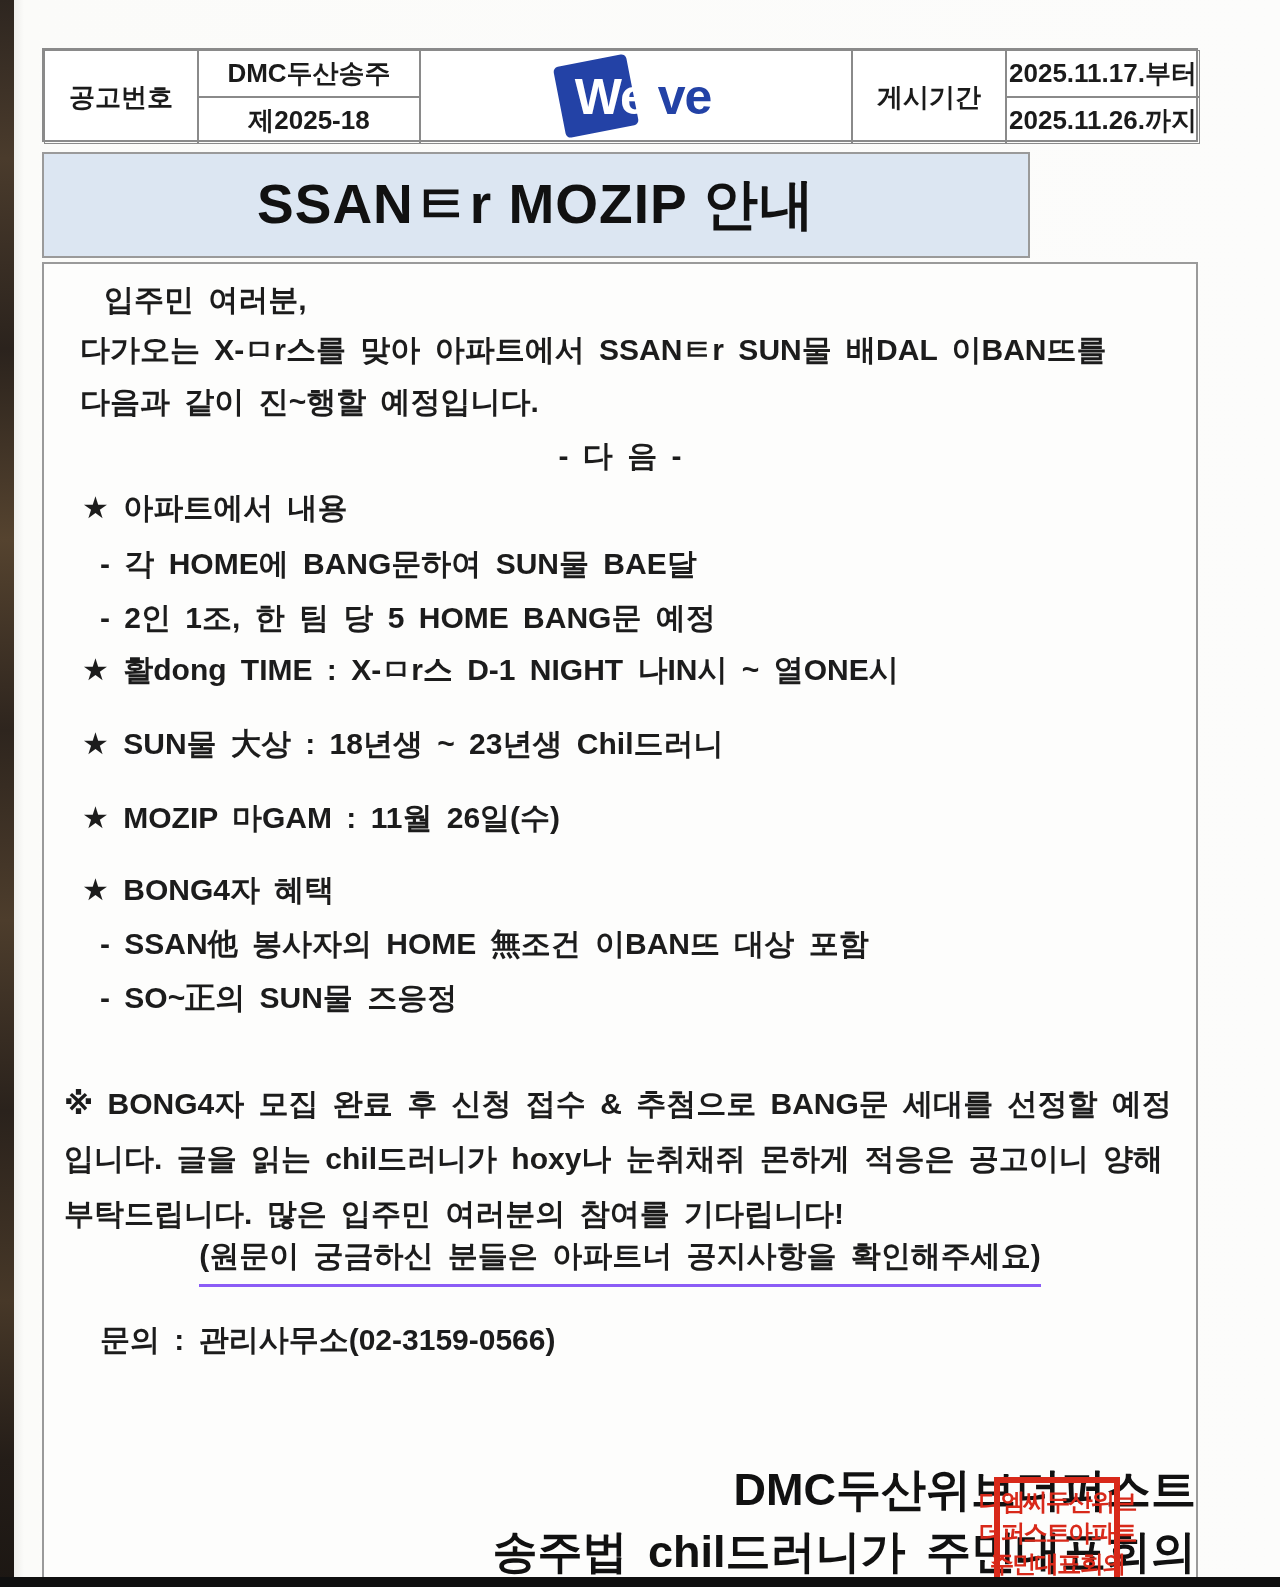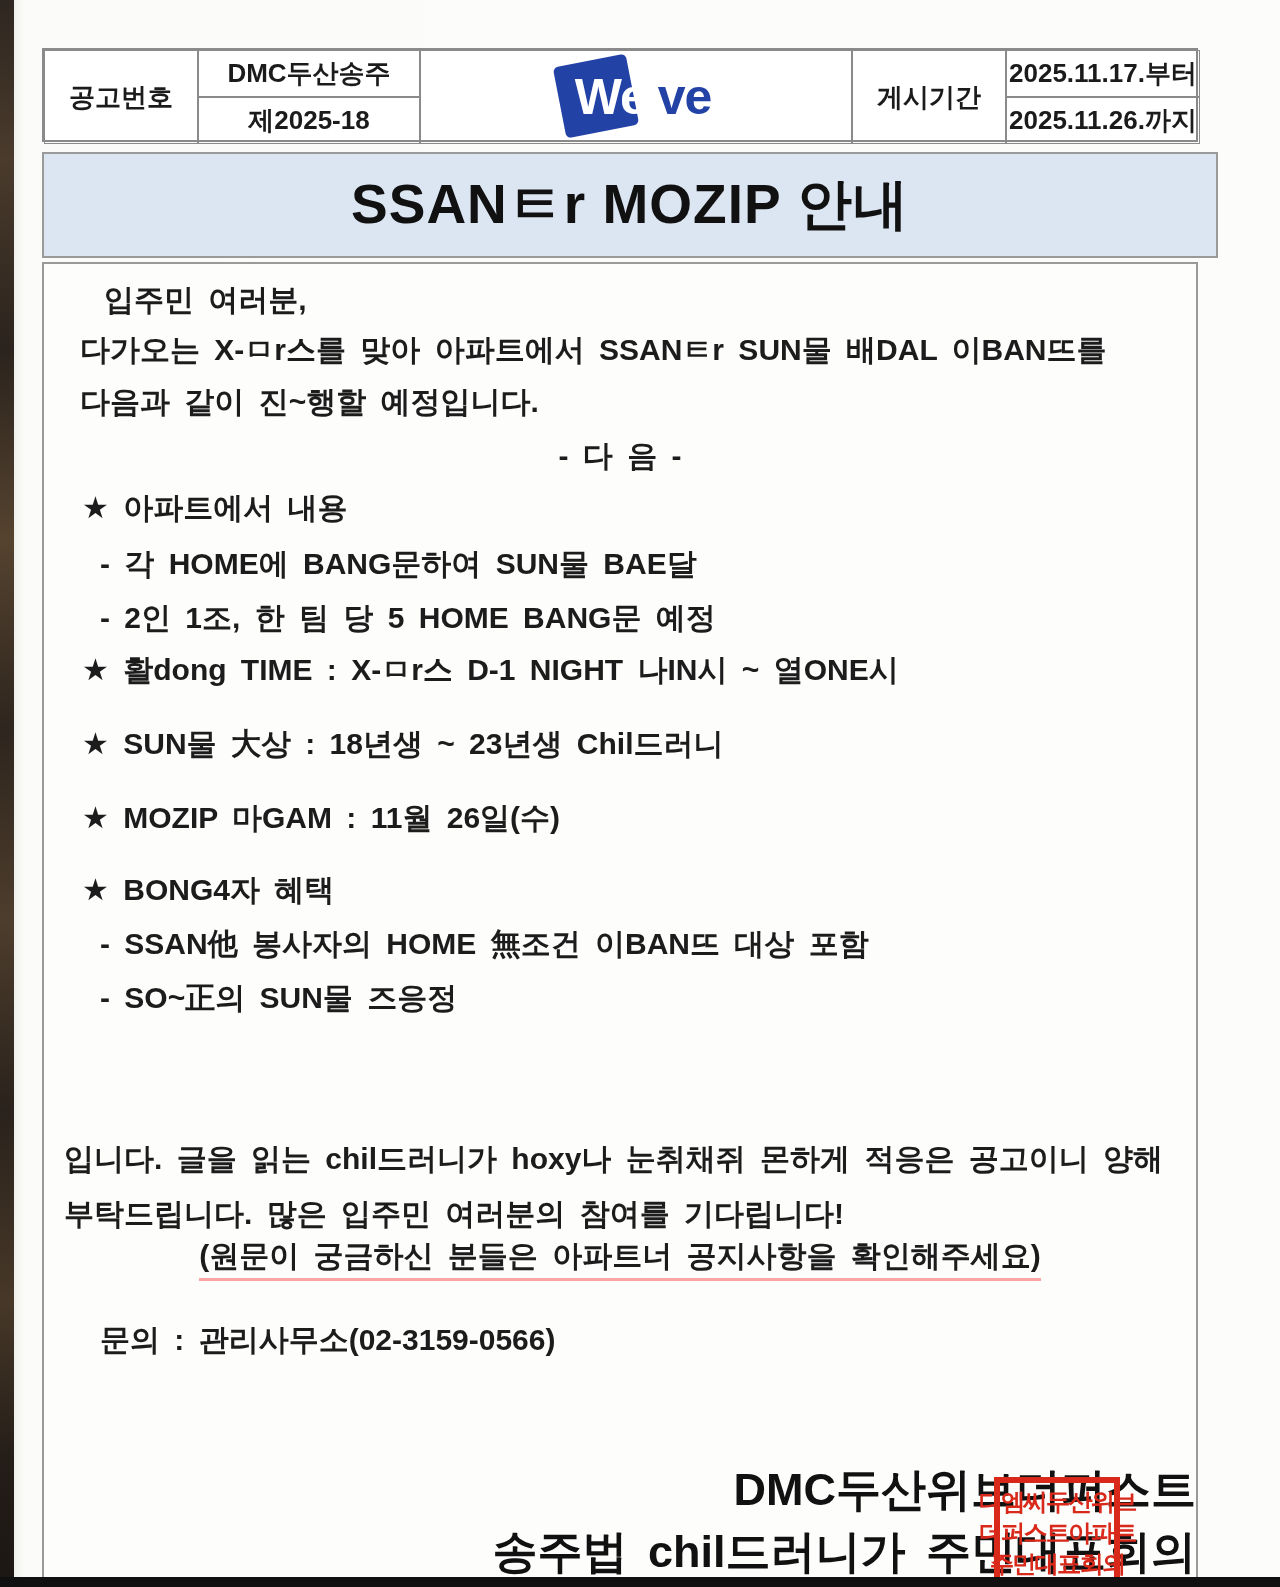--- a/index.html
+++ b/index.html
@@ -63,21 +63,21 @@
   .logo-text{
     position:relative;z-index:2;
     font-size:50px;font-weight:800;letter-spacing:-1px;
     display:flex;align-items:center;
   }
   .logo-we{color:#ffffff;padding-left:14px;}
   .logo-ve{color:#2342a6;}
 
   
   .title-bar{
-    position:absolute;left:42px;top:152px;width:1176px;height:106px;
+    position:absolute;left:42px;top:152px;width:988px;height:106px;
     background:#dce6f2;
     border:2px solid #9a9a9a;
     box-sizing:border-box;
     display:flex;align-items:center;justify-content:center;
     z-index:10;
   }
   .title-text{
     font-size:55px;font-weight:800;color:#111111;letter-spacing:1px;
   }
 
@@ -93,21 +93,21 @@
   }
   .line{
     position:absolute;
     font-size:30px;font-weight:700;color:#1c1c1c;
     white-space:nowrap;word-spacing:6px;letter-spacing:0px;text-align:right;
   }
   .heading{font-weight:800;}
   .centered{left:0;width:100%;text-align:center;}
   .note{font-weight:700;}
   .ul-span{
-    border-bottom:3px solid #fca5a5;padding-bottom:6px;
+    border-bottom:3px solid #8b5cf6;padding-bottom:12px;
   }
   .footer-line{
     position:absolute;left:0;width:100%;text-align:right;
     font-size:45px;font-weight:800;color:#111111;
     white-space:nowrap;word-spacing:8px;
   }
   
   .seal{
     position:absolute;left:950px;top:1213px;width:126px;height:130px;
     border:6px solid #d8291a;
@@ -178,20 +178,21 @@
     <div class="line" style="top:334px;left:56px;">- 2인 1조, 한 팀 당 5 HOME BANG문 예정</div>
 
     <div class="line heading" style="top:386px;left:38px;">★ 활dong TIME : X-ㅁr스 D-1 NIGHT 나IN시 ~ 열ONE시</div>
     <div class="line heading" style="top:460px;left:38px;">★ SUN물 大상 : 18년생 ~ 23년생 Chil드러니</div>
     <div class="line heading" style="top:534px;left:38px;">★ MOZIP 마GAM : 11월 26일(수)</div>
 
     <div class="line heading" style="top:606px;left:38px;">★ BONG4자 혜택</div>
     <div class="line" style="top:660px;left:56px;">- SSAN他 봉사자의 HOME 無조건 이BAN뜨 대상 포함</div>
     <div class="line" style="top:714px;left:56px;">- SO~正의 SUN물 즈응정</div>
 
+    <div class="line note" style="top:820px;left:20px;">※ BONG4자 모집 완료 후 신청 접수 &amp; 추첨으로 BANG문 세대를 선정할 예정</div>
     <div class="line note" style="top:875px;left:20px;">입니다. 글을 읽는 chil드러니가 hoxy나 눈취채쥐 몬하게 적응은 공고이니 양해</div>
     <div class="line note" style="top:930px;left:20px;">부탁드립니다. 많은 입주민 여러분의 참여를 기다립니다!</div>
 
     <div class="line centered" style="top:972px;">
       <span class="ul-span">(원문이 궁금하신 분들은 아파트너 공지사항을 확인해주세요)</span>
     </div>
 
     <div class="line" style="top:1056px;left:22px;margin-left:34px;">문의 : 관리사무소(02-3159-0566)</div>
 
     <div class="footer-line" style="top:1196px;">DMC두산위브더퍼스트</div>

